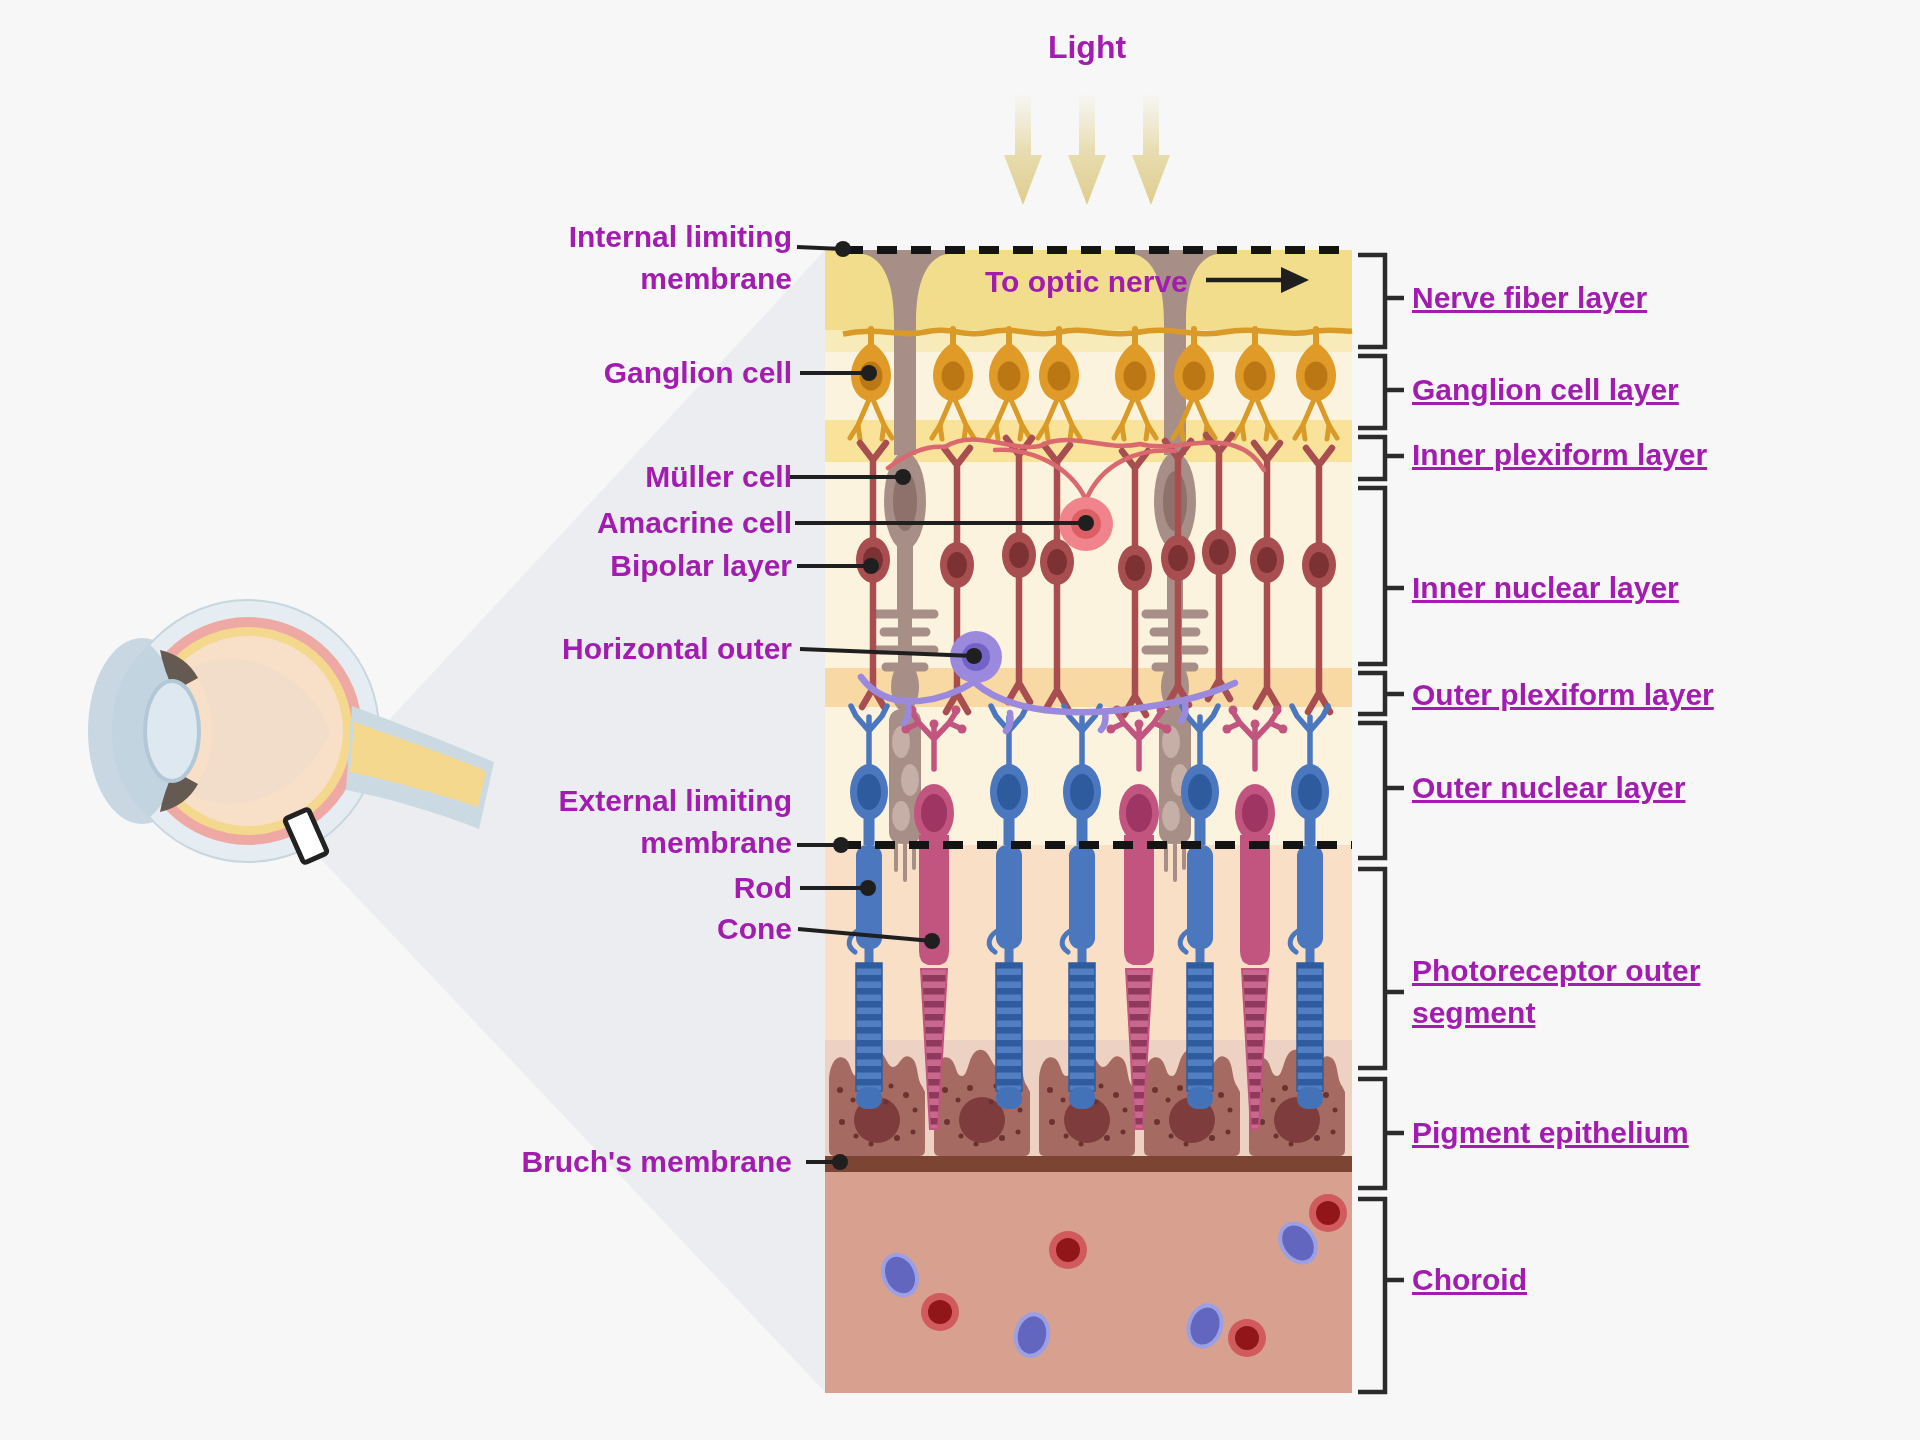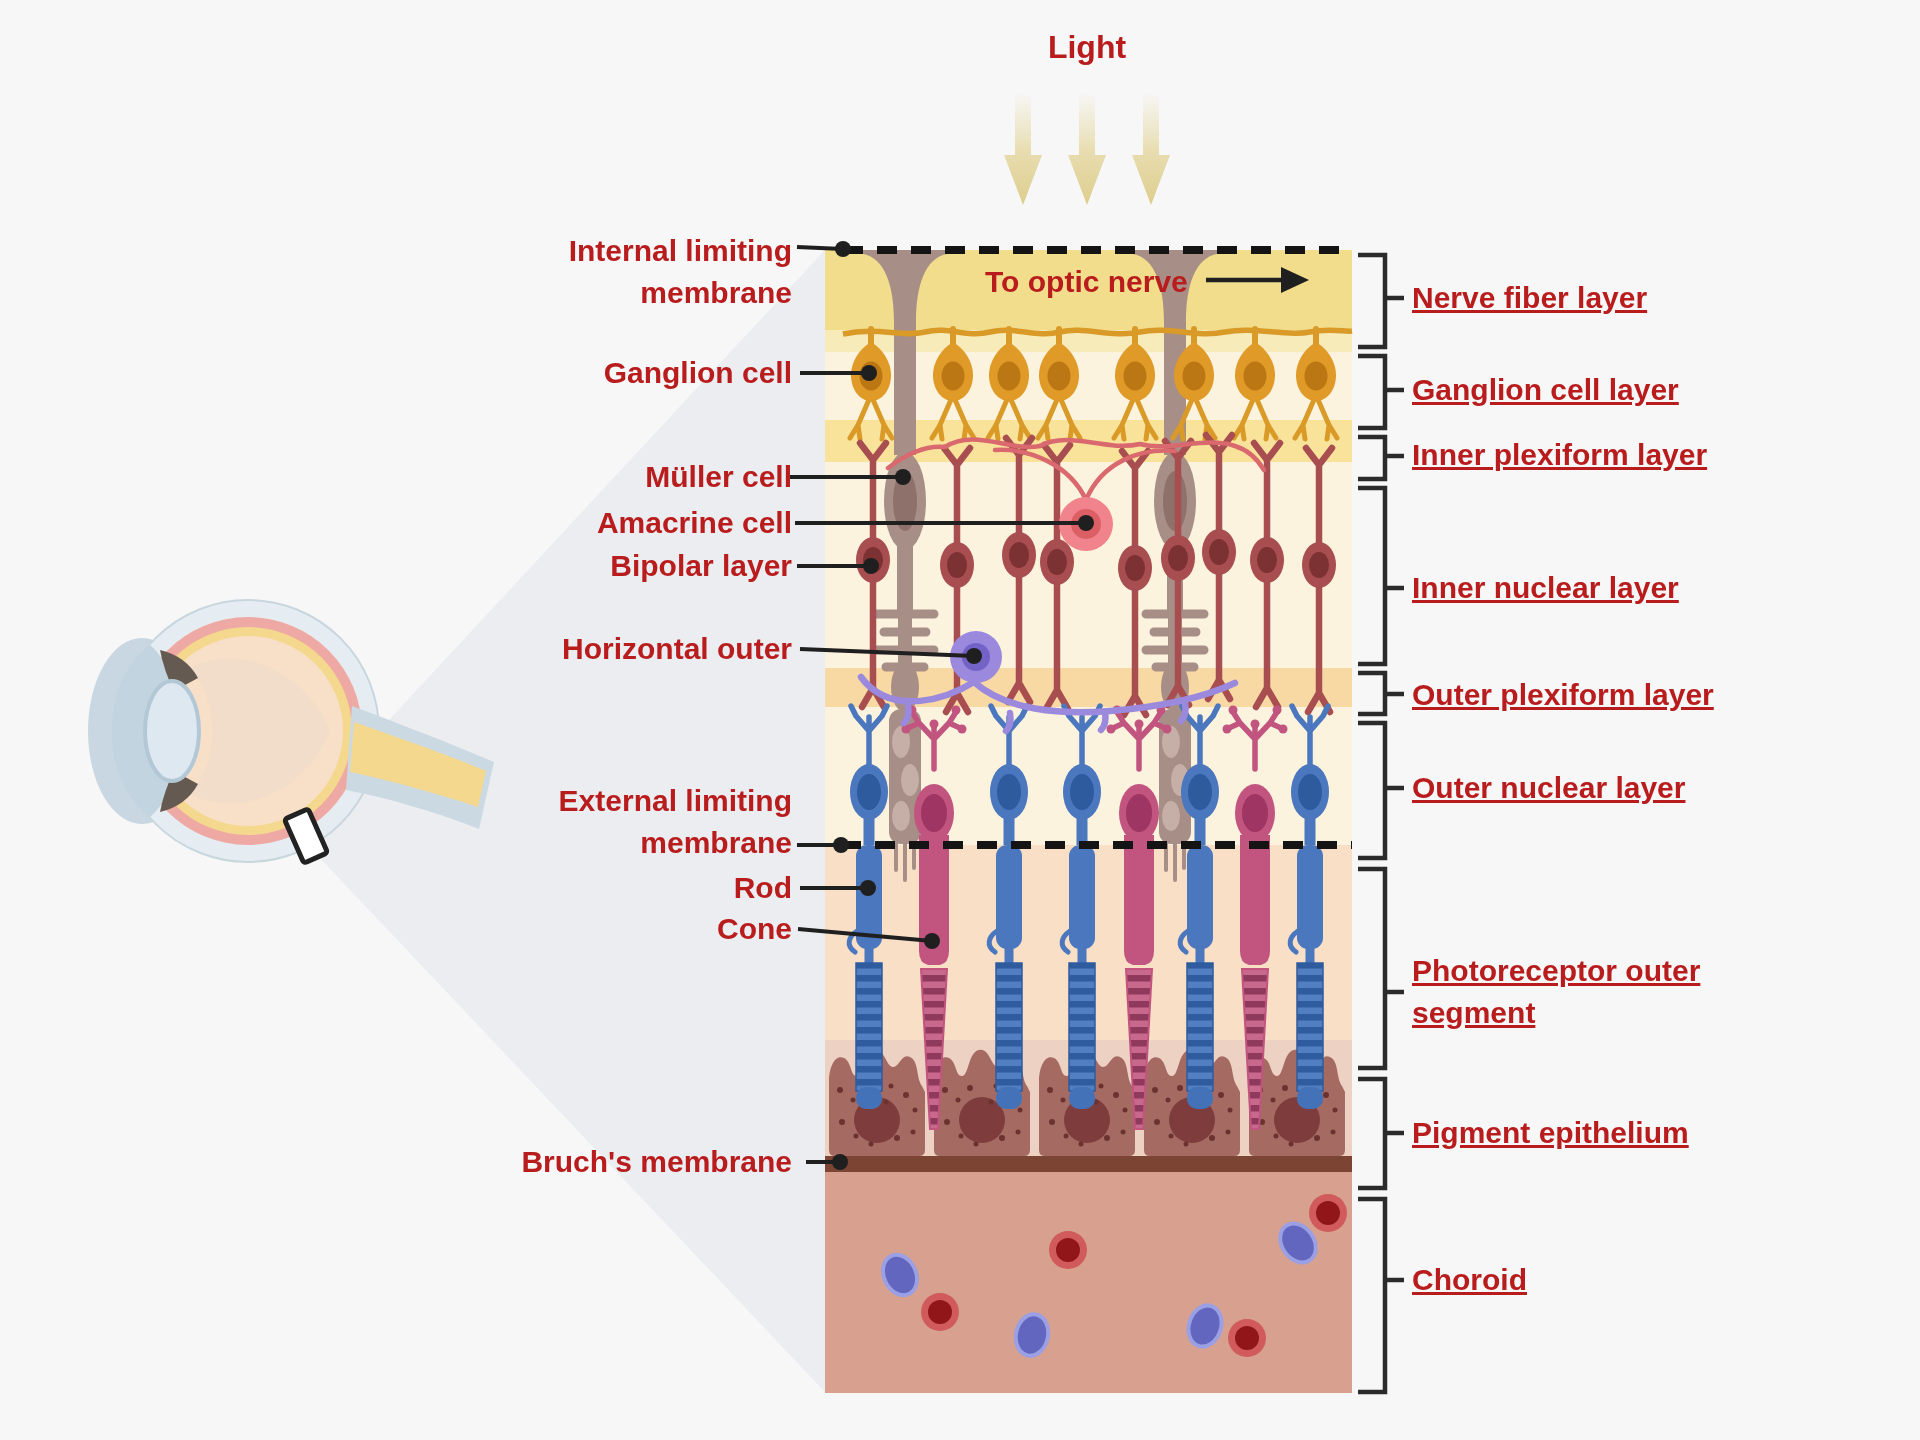--- a/index.html
+++ b/index.html
@@ -1,20 +1,20 @@
 <!DOCTYPE html>
 <html><head>
 <meta charset="utf-8">
 <style>
   html,body{margin:0;padding:0;}
   body{background:#f7f7f8;}
   .stage{position:relative;width:1920px;height:1440px;background:#f7f7f8;overflow:hidden;
          font-family:"Liberation Sans",sans-serif;}
   .art{position:absolute;left:0;top:0;}
-  .label{position:absolute;font-weight:600;font-size:30px;line-height:42px;color:#b91c1c;
+  .label{position:absolute;font-weight:600;font-size:30px;line-height:42px;color:#a21caf;
          white-space:pre-line;}
   .left-col{right:1128px;text-align:right;}
   .right-col{left:1412px;text-align:left;text-decoration:underline;}
   .light-label{left:1007px;top:26px;width:160px;text-align:center;font-size:32px;}
   .optic-label{left:985px;top:261px;}
 </style>
 </head>
 <body>
 
 <div class="stage">
@@ -283,21 +283,21 @@
     <path d="M1358,723 L1385,723 L1385,858 L1358,858 M1385,788 L1404,788"></path>
     <path d="M1358,869 L1385,869 L1385,1068 L1358,1068 M1385,992 L1404,992"></path>
     <path d="M1358,1079 L1385,1079 L1385,1188 L1358,1188 M1385,1133 L1404,1133"></path>
     <path d="M1358,1199 L1385,1199 L1385,1392 L1358,1392 M1385,1280 L1404,1280"></path>
   </g>
 </svg>
 
 <div class="label light-label">Light</div>
 <div class="label optic-label">To optic nerve</div>
 
-<div class="label left-col" style="top:230px">Internal limiting
+<div class="label left-col" style="top:216px">Internal limiting
 membrane</div>
 <div class="label left-col" style="top:352px">Ganglion cell</div>
 <div class="label left-col" style="top:456px">Müller cell</div>
 <div class="label left-col" style="top:502px">Amacrine cell</div>
 <div class="label left-col" style="top:545px">Bipolar layer</div>
 <div class="label left-col" style="top:628px">Horizontal outer</div>
 <div class="label left-col" style="top:780px">External limiting
 membrane</div>
 <div class="label left-col" style="top:867px">Rod</div>
 <div class="label left-col" style="top:908px">Cone</div>

